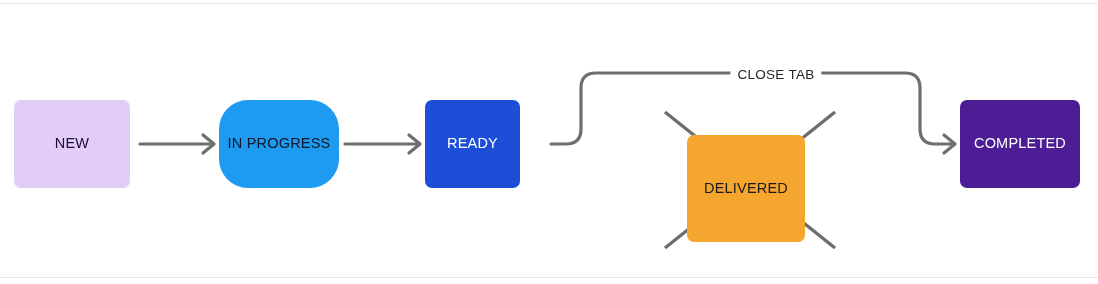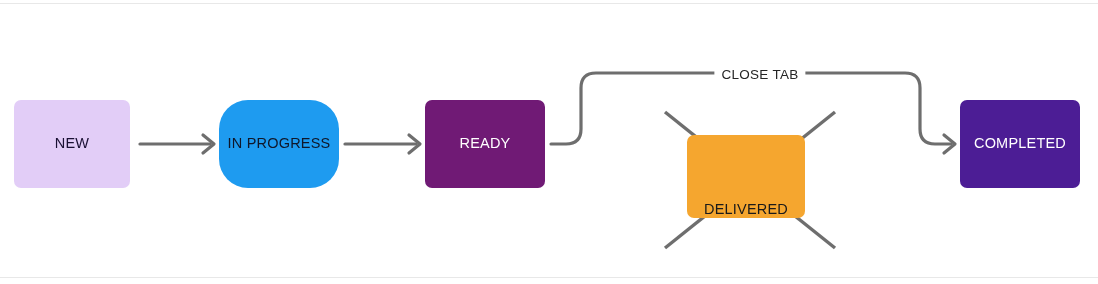--- a/index.html
+++ b/index.html
@@ -56,20 +56,21 @@
   .edge-label {
     position: absolute;
     font-size: 13.5px;
     letter-spacing: 0.3px;
     color: #262626;
     background: #ffffff;
     padding: 0 7px;
     white-space: nowrap;
     transform: translate(-50%, -50%);
     user-select: none;
+    margin-left: 16px;
   }
 </style>
 </head>
 <body>
 
 <div id="canvas" style="background: rgb(255, 255, 255);">
 
   <div class="rule top"></div>
   <div class="rule bottom"></div>
 
@@ -88,24 +89,24 @@
       </g>
   </svg>
 
   <div id="nodes-layer">
       <div class="node" style="left: 14px; top: 100px; width: 116px; height: 88px; background: rgb(226, 205, 247); color: rgb(26, 16, 51);">
         <span>NEW</span>
       </div>
       <div class="node" style="left: 219px; top: 100px; width: 120px; height: 88px; background: rgb(30, 155, 240); color: #0f172a; border-radius: 29px;">
         <span>IN PROGRESS</span>
       </div>
-      <div class="node" style="left: 425px; top: 100px; width: 120px; height: 88px; background: #701a75; color: rgb(255, 255, 255);">
+      <div class="node" style="left: 425px; top: 100px; width: 95px; height: 88px; background: #1d4ed8; color: rgb(255, 255, 255);">
         <span>READY</span>
       </div>
-      <div class="node" style="left: 687px; top: 135px; width: 118px; height: 83px; background: rgb(245, 166, 47); color: rgb(26, 26, 26); align-items: flex-end;">
+      <div class="node" style="left: 687px; top: 135px; width: 118px; height: 107px; background: rgb(245, 166, 47); color: rgb(26, 26, 26);">
         <span>DELIVERED</span>
       </div>
       <div class="node" style="left: 960px; top: 100px; width: 120px; height: 88px; background: #4c1d95; color: rgb(255, 255, 255);">
         <span>COMPLETED</span>
       </div>
     </div>
   <div id="labels-layer">
       <div class="edge-label" style="left: 760px; top: 74px;">CLOSE TAB</div>
     </div>
 

